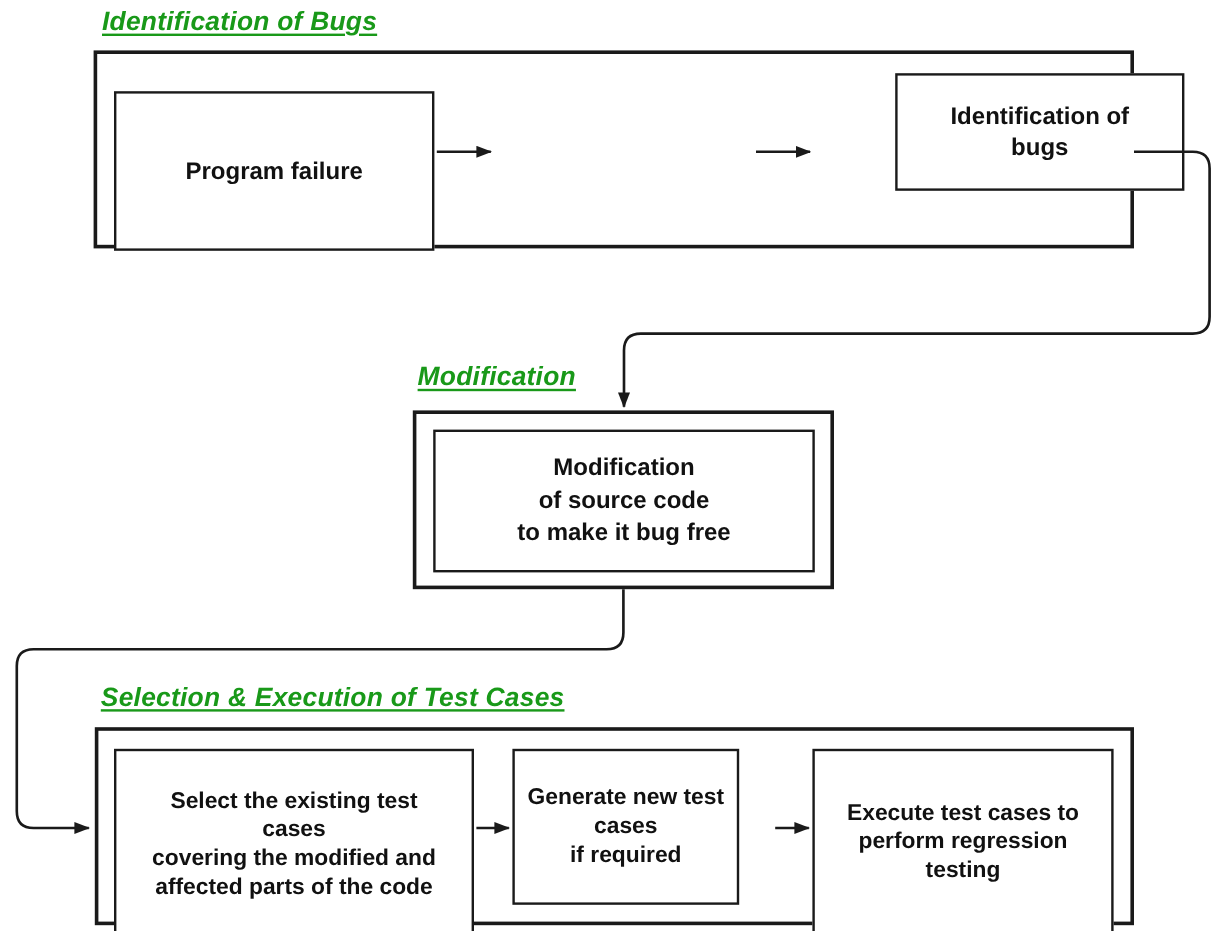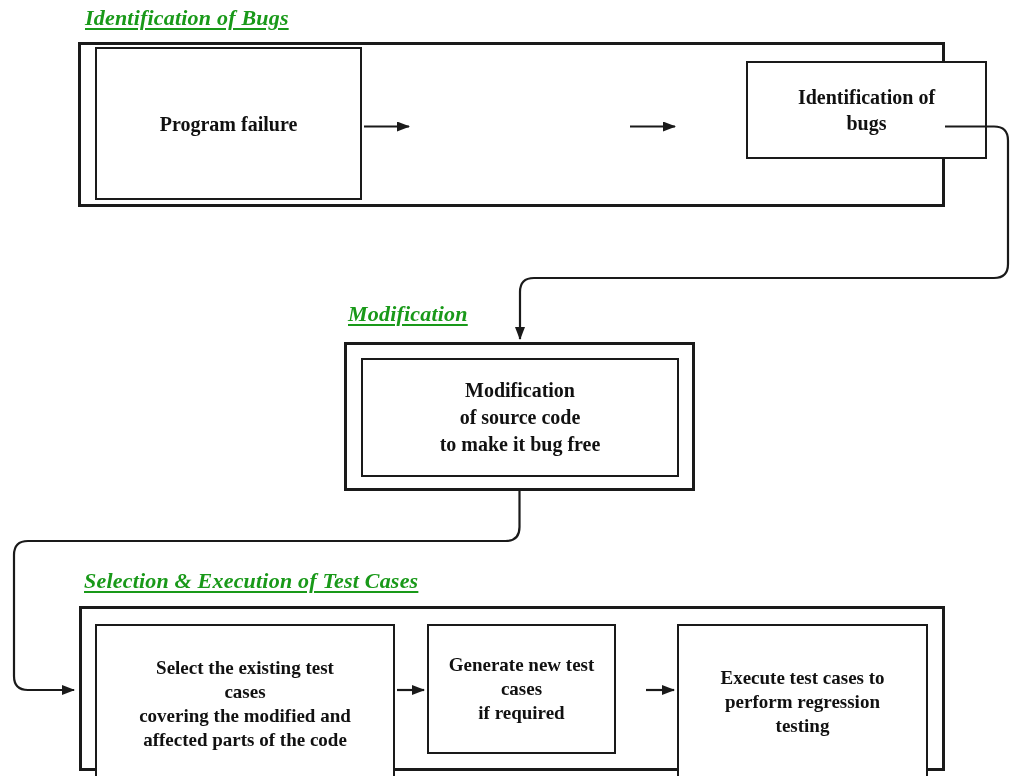--- a/index.html
+++ b/index.html
@@ -7,21 +7,21 @@
     --ink: #1a1a1a;
     --bg: #ffffff;
   }
   * { box-sizing: border-box; }
   html, body { margin: 0; padding: 0; background: var(--bg); }
   #canvas {
     position: relative;
     width: 1024px;
     height: 776px;
     background: var(--bg);
-    font-family: Liberation Serif, serif;
+    font-family: Liberation Sans, sans-serif;
     overflow: hidden;
   }
   .heading {
     position: absolute;
     color: var(--green);
     font-weight: bold;
     font-style: italic;
     font-size: 22px;
     line-height: 26px;
     text-decoration: underline;
@@ -61,21 +61,21 @@
 </style>
 </head>
 <body>
 
 <div id="canvas">
 
   <div class="heading" style="left:85px; top:5px;">Identification of Bugs</div>
 
   <div class="group" style="left:78px; top:42px; width:867px; height:165px;"></div>
 
-  <div class="box lg" style="left:95px; top:47px; width:267px; height:153px;">Program failure</div>
+  <div class="box lg" style="left:95px; top:76px; width:267px; height:133px;">Program failure</div>
 
 
   <div class="box lg" style="left:710px; top:61px; width:241px; height:98px;margin-left:36px;">Identification of
 bugs</div>
 
   <div class="heading" style="left:348px; top:301px;">Modification</div>
 
   <div class="group" style="left:344px; top:342px; width:351px; height:149px;"></div>
 
   <div class="box md" style="left:361px; top:358px; width:318px; height:119px;">Modification

